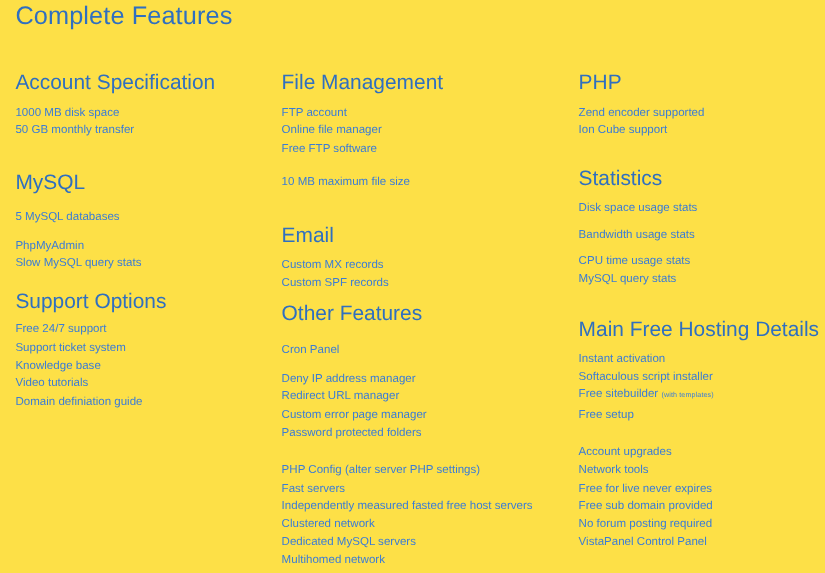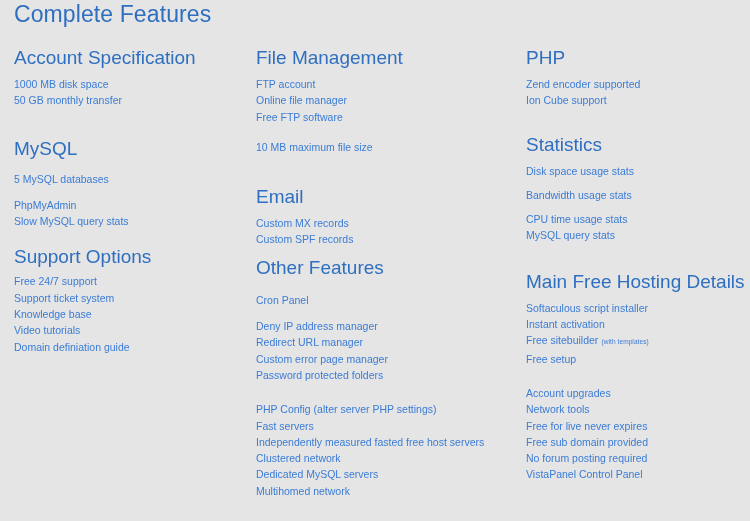--- a/index.html
+++ b/index.html
@@ -11,36 +11,36 @@
     width: 750px;
     height: 521px;
     overflow: hidden;
     font-family: "Liberation Sans", sans-serif;
     -webkit-font-smoothing: antialiased;
   }
   #page {
     position: relative;
     width: 750px;
     height: 521px;
-    background: #e5e5e5;
+    background: #fde047;
   }
   .page-title {
     position: absolute;
     left: 14px;
     top: 1px;
     font-size: 23px;
     font-weight: 400;
     color: #2f6fc0;
     letter-spacing: 0.1px;
     white-space: nowrap;
   }
   .columns {
     position: absolute;
     left: 0;
-    top: 46px;
+    top: 64px;
     width: 750px;
     display: flex;
     flex-direction: row;
     align-items: flex-start;
   }
   .col {
     position: relative;
   }
   .col-left   { width: 248px; padding-left: 14px; box-sizing: border-box; }
   .col-mid    { width: 266px; padding-left: 8px;  box-sizing: border-box; }
@@ -225,22 +225,22 @@
           <li class="feature-item">MySQL query stats</li>
         </ul>
       </div>
 
       <div class="spacer-26"></div>
 
       <div class="section">
         <div class="section-heading">Main Free Hosting Details</div>
         <div class="spacer-6"></div>
         <ul class="feature-list">
+          <li class="feature-item">Instant activation</li>
           <li class="feature-item">Softaculous script installer</li>
-          <li class="feature-item">Instant activation</li>
           <li class="feature-item"><span>Free sitebuilder</span><span class="sub-note">(with templates)</span></li>
           <li class="feature-item">Free setup</li>
         </ul>
         <div class="spacer-18"></div>
         <ul class="feature-list">
           <li class="feature-item">Account upgrades</li>
           <li class="feature-item">Network tools</li>
           <li class="feature-item">Free for live never expires</li>
           <li class="feature-item">Free sub domain provided</li>
           <li class="feature-item">No forum posting required</li>

